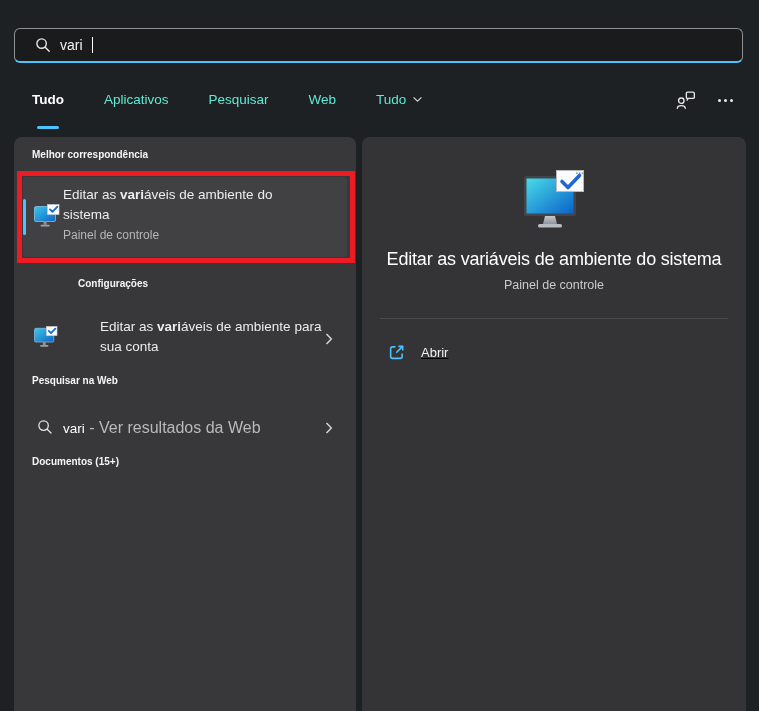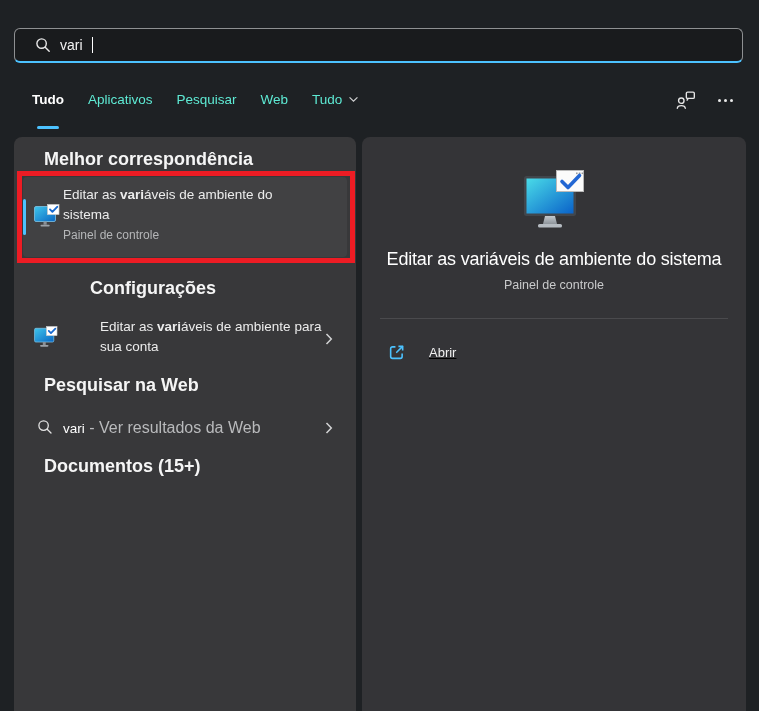--- a/index.html
+++ b/index.html
@@ -13,37 +13,37 @@
   .search-box{
     position:absolute;left:14px;top:28px;width:729px;height:35px;
     box-sizing:border-box;background:#191b1d;
     border:1px solid #8e9092;border-bottom:2px solid #4cc2ff;
     border-radius:6px;display:flex;align-items:center;
     padding-left:20px;gap:9px;
   }
   .search-box .query{color:#f2f2f2;font-size:14px;}
   .caret{width:1px;height:16px;background:#ffffff;}
   
-  .tabs{position:absolute;left:32px;top:92px;display:flex;gap:24px;}
+  .tabs{position:absolute;left:32px;top:92px;display:flex;gap:40px;}
   .tab{position:relative;font-size:13.5px;color:#5eead4;cursor:default;
        display:flex;align-items:center;gap:6px;padding-bottom:4px;}
   .tab.selected{color:#ffffff;font-weight:700;}
   .tab .underline{
     position:absolute;left:50%;transform:translateX(-50%);bottom:-18px;
     width:22px;height:3px;border-radius:2px;background:#4cc2ff;
   }
   .top-actions{position:absolute;right:22px;top:88px;display:flex;align-items:center;gap:16px;}
   .icon-btn{display:flex;align-items:center;justify-content:center;width:24px;height:24px;}
   .dots{display:flex;gap:3px;align-items:center;}
   .dots i{width:3px;height:3px;border-radius:50%;background:#e9e9e9;display:block;}
   
   .panel{position:absolute;top:137px;bottom:0;border-radius:8px 8px 0 0;}
   #left-panel{left:14px;width:342px;background:#38383a;}
   #right-panel{left:362px;width:384px;background:#343437;}
-  .section-header{position:absolute;left:30px;font-size:18px;font-weight:700;color:#f5f5f5;}
+  .section-header{position:absolute;left:18px;font-size:10px;font-weight:700;color:#f5f5f5;}
   
   .result-item{position:absolute;left:9px;width:324px;background:#414143;border-radius:4px;}
   #best-match-item{top:40px;height:80px;}
   .accent-bar{position:absolute;left:0;top:22px;width:3px;height:36px;border-radius:2px;background:#4cc2ff;}
   .bm-icon{position:absolute;left:11px;top:27px;}
   .bm-text{position:absolute;left:40px;top:8px;width:255px;}
   .item-title{font-size:13.5px;line-height:20px;color:#ececec;}
   .item-title b{font-weight:700;}
   .item-sub{font-size:12px;line-height:15px;color:#b5b6b8;margin-top:3px;}
   
@@ -56,21 +56,21 @@
   .web-text{position:absolute;left:40px;top:10px;font-size:13.5px;color:#ffffff;white-space:nowrap;}
   .web-text .dim{color:#b9babc;font-size:16px;}
   .chev{position:absolute;right:14px;top:50%;transform:translateY(-50%);display:flex;}
   
   .big-icon{position:absolute;left:152px;top:33px;}
   .rp-title{position:absolute;top:112px;left:0;width:100%;text-align:center;
             font-size:18px;color:#ffffff;white-space:nowrap;letter-spacing:-0.2px;}
   .rp-sub{position:absolute;top:141px;left:0;width:100%;text-align:center;font-size:12.5px;color:#c9cacb;}
   .rp-divider{position:absolute;top:181px;left:18px;width:348px;height:1px;background:#4a4a4d;}
   .open-row{position:absolute;top:198px;left:10px;width:220px;height:34px;
-            display:flex;align-items:center;gap:24px;padding-left:16px;border-radius:4px;text-decoration:underline;}
+            display:flex;align-items:center;gap:16px;padding-left:16px;border-radius:4px;text-decoration:underline;}
   .open-label{font-size:13px;color:#f0f0f0;}
   
   .annotation{
     position:absolute;left:17px;top:171px;width:338px;height:92px;
     box-sizing:border-box;border:5px solid #ed1c24;z-index:30;pointer-events:none;
   }
 </style>
 </head>
 <body>
 

